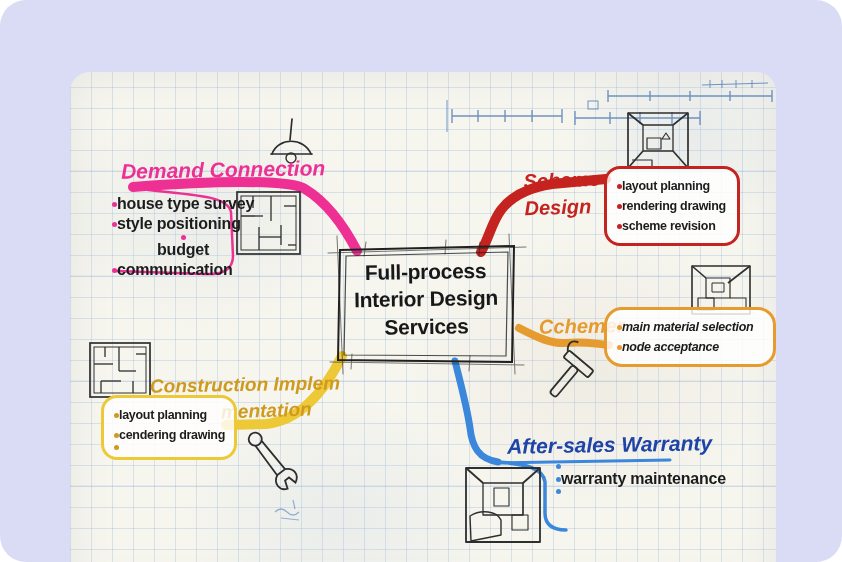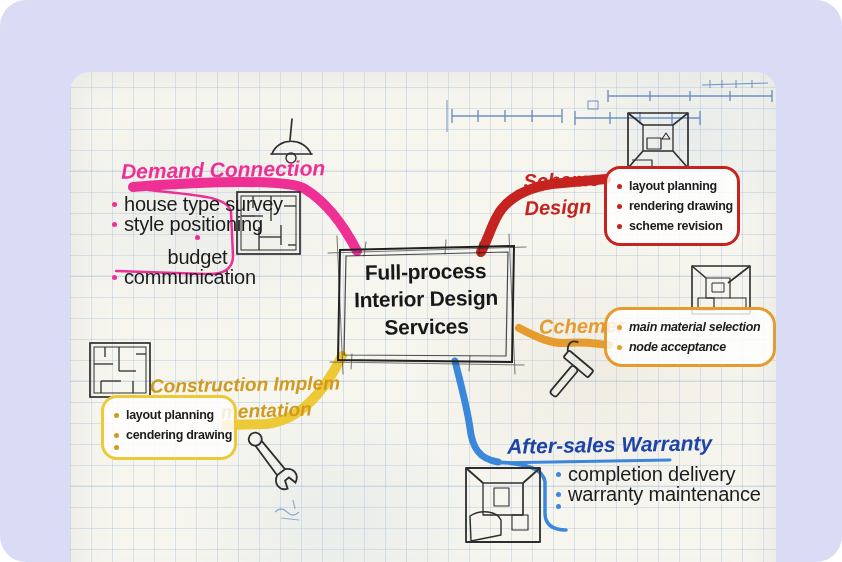--- a/index.html
+++ b/index.html
@@ -20,23 +20,23 @@
   svg.overlay{position:absolute;left:0;top:0;z-index:2;}
   .layer{position:absolute;inset:0;z-index:3;}
 
   .branch-label{position:absolute;font-weight:bold;font-style:italic;white-space:nowrap;}
   .title-box{position:absolute;left:336px;top:258px;width:180px;text-align:center;
     font-weight:bold;font-size:21px;line-height:1.3;color:#181818;transform:rotate(-1deg);
     letter-spacing:-0.3px;}
   .title-box div{white-space:nowrap;}
 
   ul.blist{list-style:none;margin:0;padding:0;position:absolute;}
-  ul.blist li{display:flex;align-items:center;gap:7px;white-space:nowrap;
+  ul.blist li{display:flex;align-items:center;white-space:nowrap;
     font-family:"Liberation Sans",sans-serif;color:#1c1c1c;}
-  .free li{font-size:20px;line-height:20px;font-weight:normal;letter-spacing:-0.2px;}
+  .free li{font-size:16px;line-height:20px;font-weight:bold;letter-spacing:-0.2px;}
   .dot{width:5px;height:5px;border-radius:50%;flex:0 0 auto;}
 
   .box{position:absolute;border-radius:16px;background:rgba(255,255,255,.82);padding:7px 6px 7px 10px;}
   .box ul.blist{position:static;}
   .box li{font-size:12.5px;line-height:20px;font-weight:bold;letter-spacing:-0.3px;}
 
   .scheme-box{border:3px solid var(--red);}
   .materials-box{border:3px solid var(--orange);border-radius:18px;}
   .construction-box{border:3px solid var(--yellow);}
 
@@ -275,21 +275,20 @@
           <li>
               <span class="dot" style="background:var(--gold)"></span>
             </li>
         </ul>
       </div>
 
       <div class="branch-label aftersales-label">After-sales Warranty</div>
       <ul class="blist free" style="left:556px;top:464px;">
         <li>
             <span class="dot" style="background:var(--blue_link)"></span>
-            <span>completion delivery</span>
           </li>
         <li>
             <span class="dot" style="background:var(--blue_link)"></span>
             <span>warranty maintenance</span>
           </li>
         <li>
             <span class="dot" style="background:var(--blue_link)"></span>
           </li>
       </ul>
     </div>

